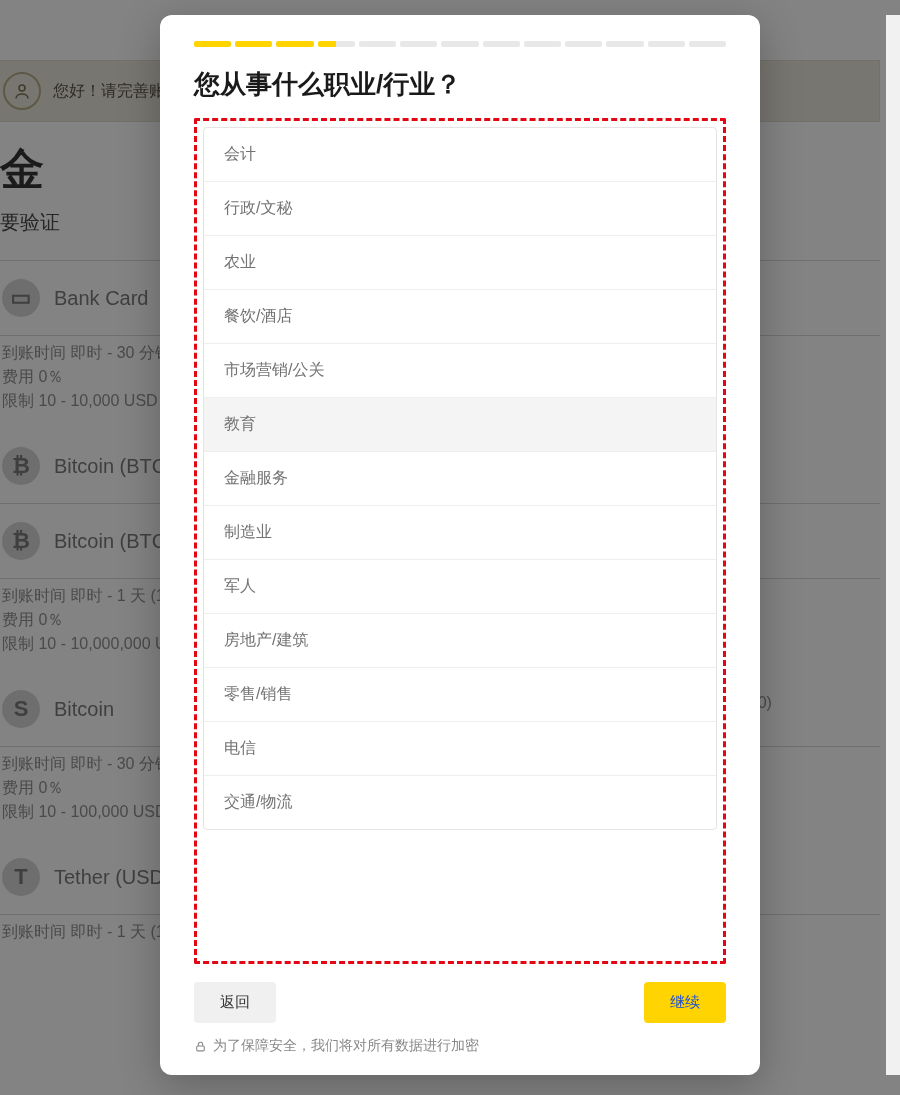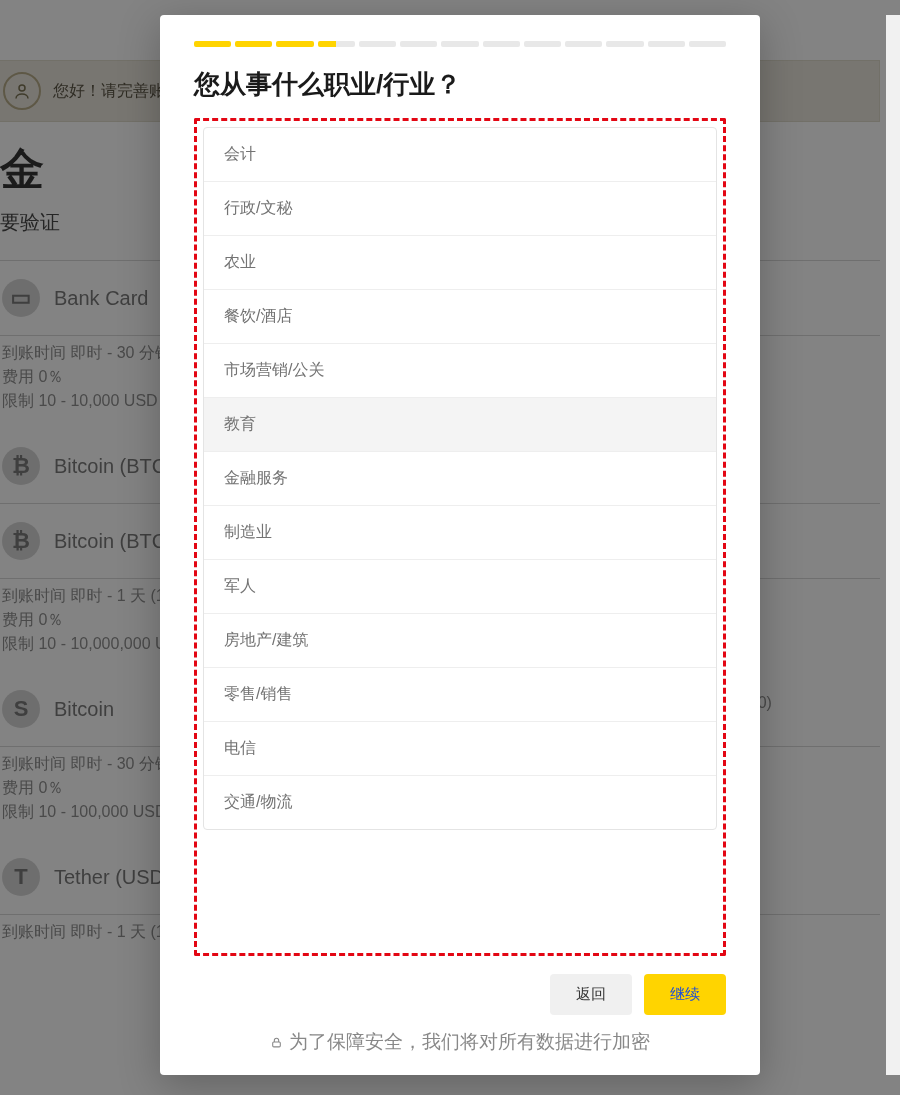--- a/index.html
+++ b/index.html
@@ -13,38 +13,38 @@
   .method{display:flex;align-items:center;padding:18px 22px;color:#8a8a8a}
   .method.top{border-top:1px solid #dedede}
   .method.bot{border-bottom:1px solid #dedede}
   .method .micon{width:38px;height:38px;border-radius:50%;background:#dcdcdc;display:flex;align-items:center;justify-content:center;margin-right:14px;font-weight:700;font-size:22px;color:#6f6f6f}
   .method .mname{font-size:20px;font-weight:400;color:#6f6f6f}
   .details{padding:4px 22px 14px;color:#888;font-size:16px}
   .details div{margin:3px 0}
   .right-col{position:absolute;right:20px;top:260px;width:200px;color:#888;font-size:16px}
   .right-col .rname{font-weight:600;font-size:20px;margin-bottom:40px;color:#6f6f6f}
   .overlay{position:absolute;inset:0;background:rgba(30,30,30,.55)}
-  .modal-wrap{position:absolute;left:160px;top:15px;width:600px;height:1060px;background:#fff;border-radius:4px;display:flex;flex-direction:column;box-shadow:0 10px 40px rgba(0,0,0,.25)}
+  .modal-wrap{position:absolute;left:160px;top:15px;width:600px;height:1060px;background:#fff;border-radius:12px;display:flex;flex-direction:column;box-shadow:0 10px 40px rgba(0,0,0,.25)}
   .scrollbar{position:absolute;right:0;top:15px;width:14px;height:1060px;background:#f1f1f1}
   .modal-inner{padding:26px 34px 20px 34px;display:flex;flex-direction:column;height:100%}
   .progress{display:flex;gap:4px;margin-bottom:20px}
   .progress span{flex:1;height:6px;background:#e8e8e8;border-radius:2px}
   .progress span.done{background:#ffd400}
   .progress span.partial{background:linear-gradient(90deg,#ffd400 50%,#e8e8e8 50%)}
   .qtitle{font-size:26px;font-weight:700;margin:0 0 16px}
   .options{border:3px dashed #e30613;padding:6px;flex:1;overflow:hidden;border-radius:2px}
   .opt-list{border:1px solid #e4e4e4;border-radius:4px}
   .opt{padding:16px 20px;font-size:16px;color:#737373;border-bottom:1px solid #eee;cursor:pointer}
   .opt:last-child{border-bottom:none}
   .opt:hover,.opt.hover{background:#f4f4f4}
-  .btnrow{display:flex;justify-content:flex-end;gap:12px;margin-top:18px}
+  .btnrow{display:flex;justify-content:space-between;gap:12px;margin-top:18px}
   .btn{padding:11px 26px;border-radius:4px;font-size:15px;cursor:pointer;border:none}
   .btn.back{background:#f0f0f0;color:#333}
   .btn.cont{background:#ffd400;color:#1d4ed8;font-weight:500}
-  .secure{text-align:center;color:#888;font-size:19px;margin-top:14px;display:flex;justify-content:center;align-items:center;gap:6px}
+  .secure{text-align:center;color:#888;font-size:14px;margin-top:14px;display:flex;align-items:center;gap:6px}
   .secure svg{width:13px;height:13px}
 </style>
 </head>
 <body>
 
 <div class="viewport">
 
   <div class="bg">
     <div class="banner">
       <span class="avatar">

